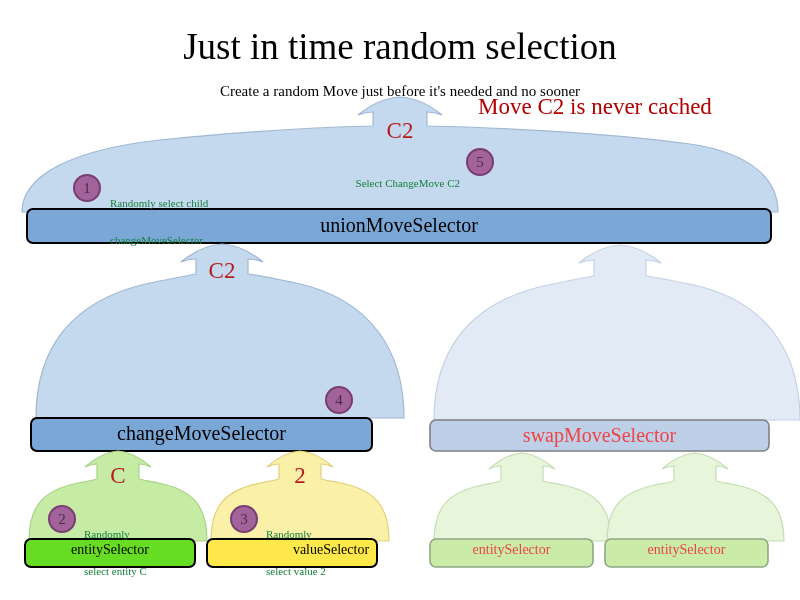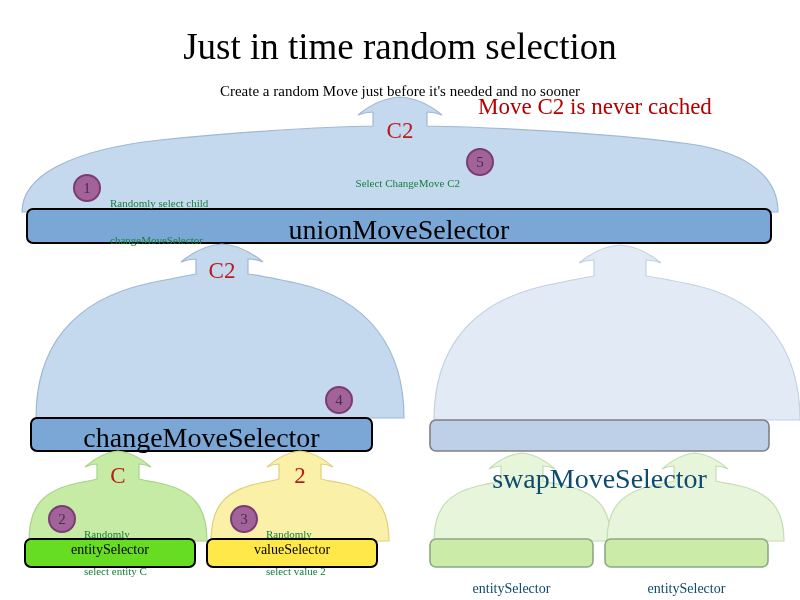--- a/index.html
+++ b/index.html
@@ -52,24 +52,24 @@
   .warning {
     left: 400px; top: 94px;
     width: 390px;
     text-align: center;
     font-size: 23px;
     color: #B40000;
   }
   
   .boxlabel {
     text-align: center;
-    font-size: 28px;
-    color: #000000;
-  }
-  .boxlabel.dim { color: #0c4a6e; margin-top: 39px; }
+    font-size: 20px;
+    color: #000000;
+  }
+  .boxlabel.dim { color: #ef4444; }
   .boxlabel.small { font-size: 14px; }
 
   
   .valuelabel {
     text-align: center;
     font-size: 23px;
     color: #b91c1c;
   }
 
   
@@ -221,21 +221,21 @@
   <div class="txt valuelabel" style="left:260px; top:463px; width:80px;">2</div>
 
   <div class="txt boxlabel" style="left:27px; top:214px; width:744px;">unionMoveSelector</div>
 
   <div class="txt boxlabel" style="left:31px; top:422px; width:341px;">changeMoveSelector</div>
 
   <div class="txt boxlabel dim" style="left:430px; top:424px; width:339px;">swapMoveSelector</div>
 
   <div class="txt boxlabel small" style="left:25px; top:542px; width:170px;">entitySelector</div>
 
-  <div class="txt boxlabel small" style="left:207px; top:542px; width:170px;">valueSelector</div>
+  <div class="txt boxlabel small" style="left:207px; top:542px; width:170px;padding-left:39px;">valueSelector</div>
 
   <div class="txt boxlabel small dim" style="left:430px; top:542px; width:163px;">entitySelector</div>
 
   <div class="txt boxlabel small dim" style="left:605px; top:542px; width:163px;">entitySelector</div>
 
   <div class="badge" style="left:73px; top:174px;">1</div>
   <div class="txt steptext left" style="left:110px; top:172px; width:200px;">
     <div>Randomly select child</div>
     <div>changeMoveSelector</div>
   </div>

